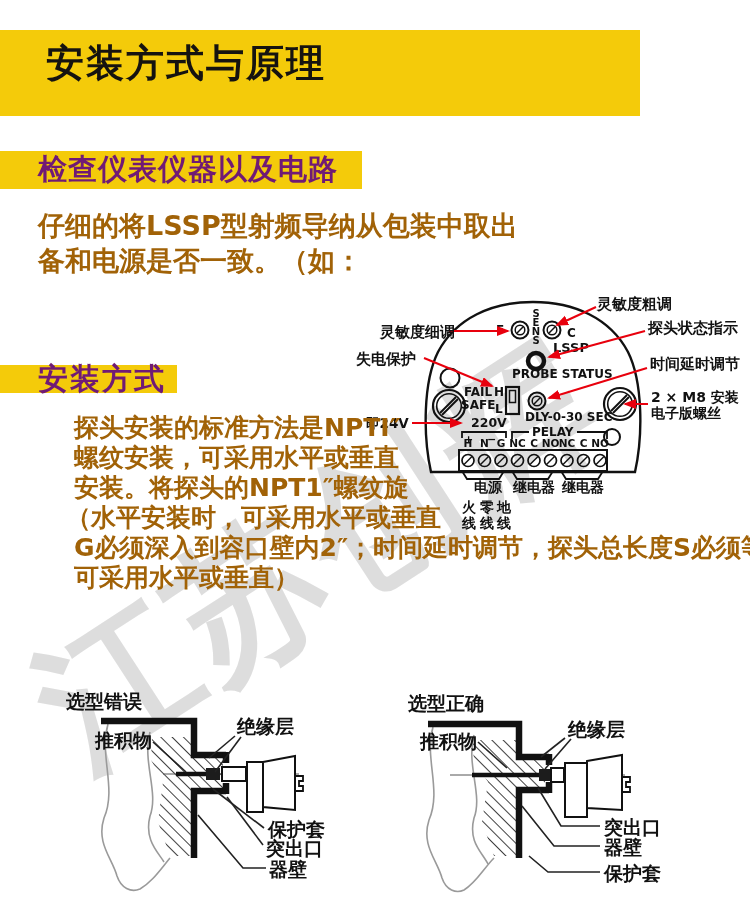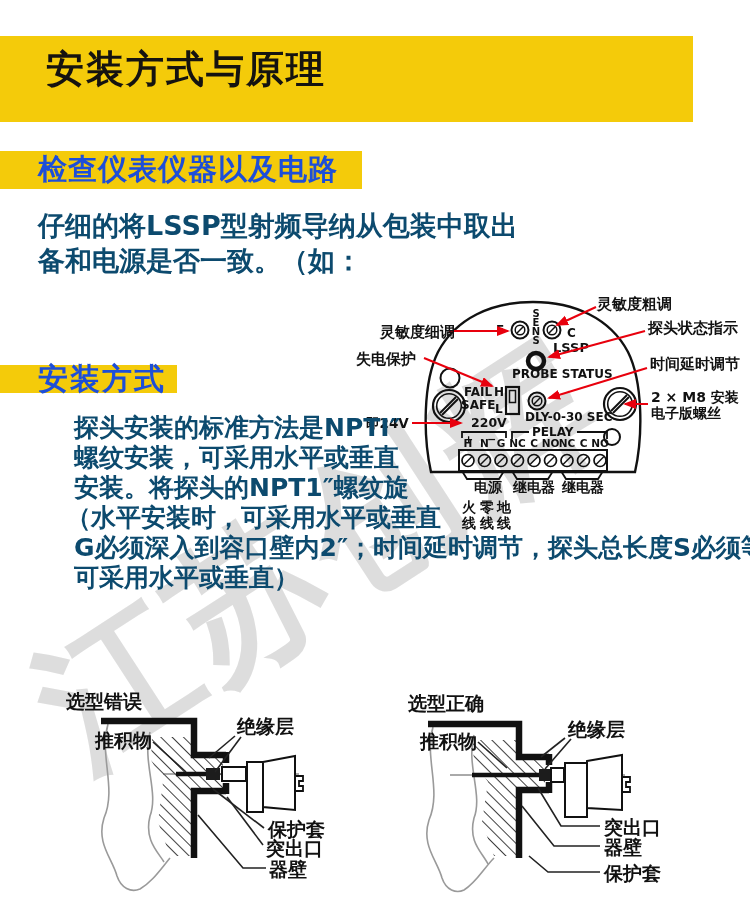--- a/index.html
+++ b/index.html
@@ -1,29 +1,29 @@
 <!DOCTYPE html>
 <html><head>
 <meta charset="utf-8">
 <style>
   html,body{margin:0;padding:0;}
   body{width:750px;height:912px;position:relative;background:#ffffff;overflow:hidden;
        font-family:"DejaVu Sans","Liberation Sans",sans-serif;color:#111;}
   .abs{position:absolute;}
   #watermark{left:55px;top:625px;font-size:152px;font-weight:bold;color:#bdbdbd;opacity:.5;
        letter-spacing:6px;white-space:nowrap;transform:rotate(-33deg);transform-origin:0 50%;z-index:1;}
-  #header{left:0;top:36px;width:693px;height:86px;background:#F4CB0A;z-index:3;}
+  #header{left:0;top:30px;width:640px;height:86px;background:#F4CB0A;z-index:3;}
   #header .t1{position:absolute;left:46px;top:8px;font-size:38px;font-weight:bold;letter-spacing:2px;color:#151310;}
   #header .t2{position:absolute;left:46px;top:52px;font-size:24px;font-weight:bold;color:#151310;}
-  .badge{background:#F4CB0A;z-index:3;display:flex;align-items:center;color:#1d4ed8;font-weight:bold;text-align:right;}
+  .badge{background:#F4CB0A;z-index:3;display:flex;align-items:center;color:#701a75;font-weight:bold;text-align:right;}
   #badge-check{left:0;top:151px;width:362px;height:38px;}
   #badge-check span{margin-left:38px;font-size:29px;letter-spacing:1px;}
   #badge-install{left:0;top:365px;width:177px;height:28px;}
   #badge-install span{margin-left:38px;font-size:30px;letter-spacing:2px;}
-  .para{z-index:3;font-weight:600;color:#0c4a6e;white-space:nowrap;}
+  .para{z-index:3;font-weight:600;color:#a16207;white-space:nowrap;}
   #para-check{left:38px;top:208px;font-size:27px;line-height:35px;}
   #para-install{left:30px;top:413px;font-size:25px;line-height:30px;}
   #para-install div{padding-left:8px;margin-left:36px;}
   #para-install div.paren{padding-left:0;}
   #diagram-svg{left:0;top:0;width:750px;height:912px;z-index:2;}
   svg text{font-family:"DejaVu Sans","Liberation Sans",sans-serif;fill:#111;}
   .cn15{font-size:15px;font-weight:bold;}
   .cn14{font-size:14px;font-weight:bold;}
   .cn19{font-size:19px;font-weight:bold;}
   .lat12{font-size:12px;font-weight:bold;}

